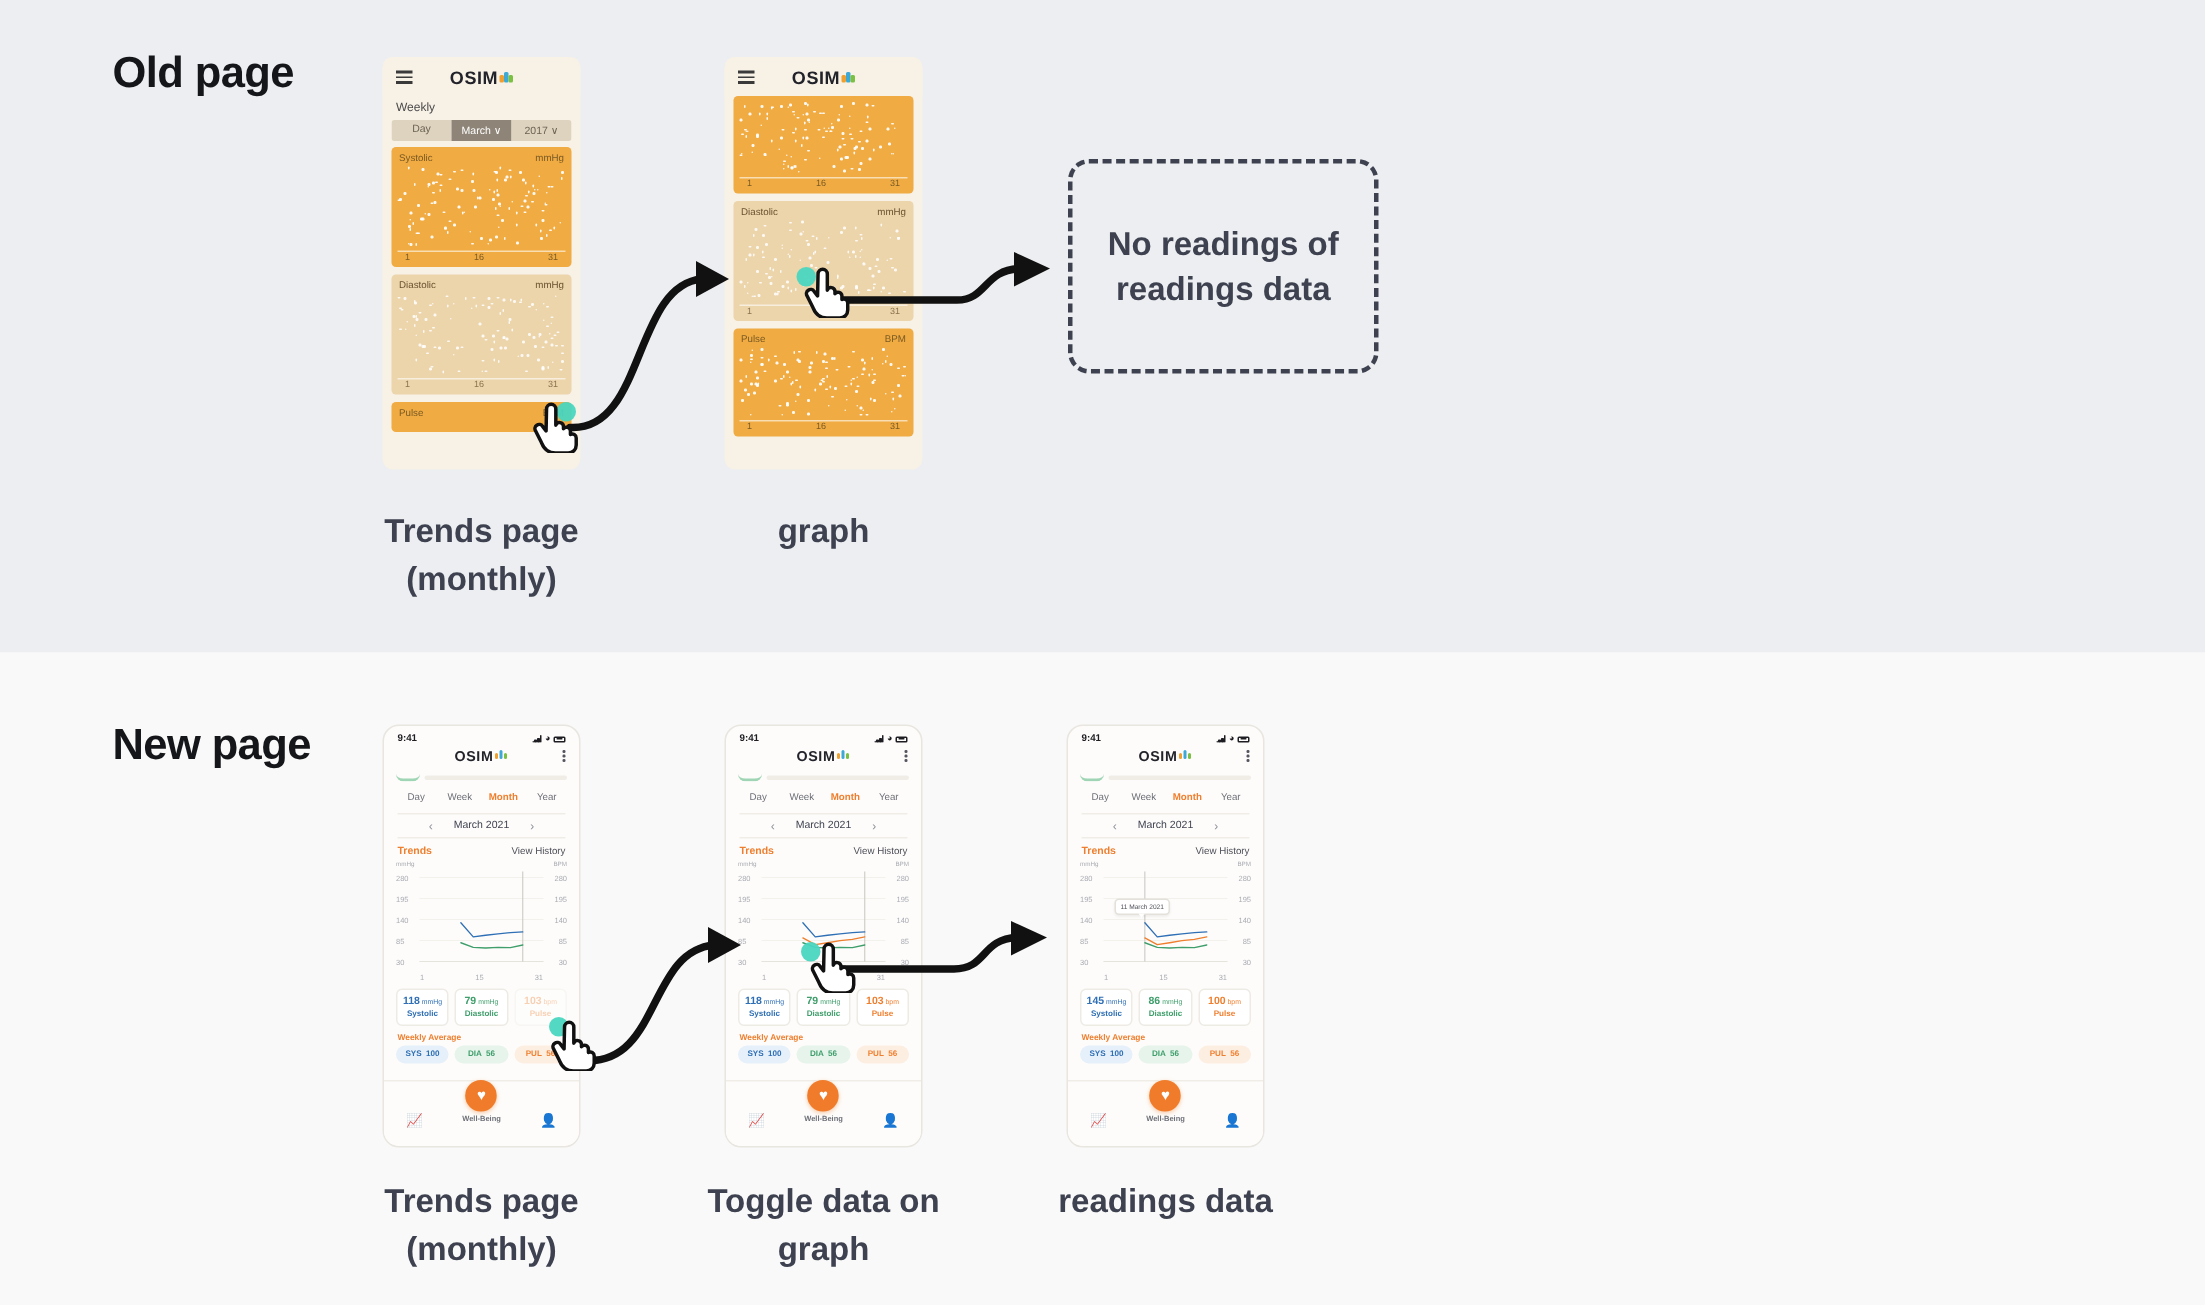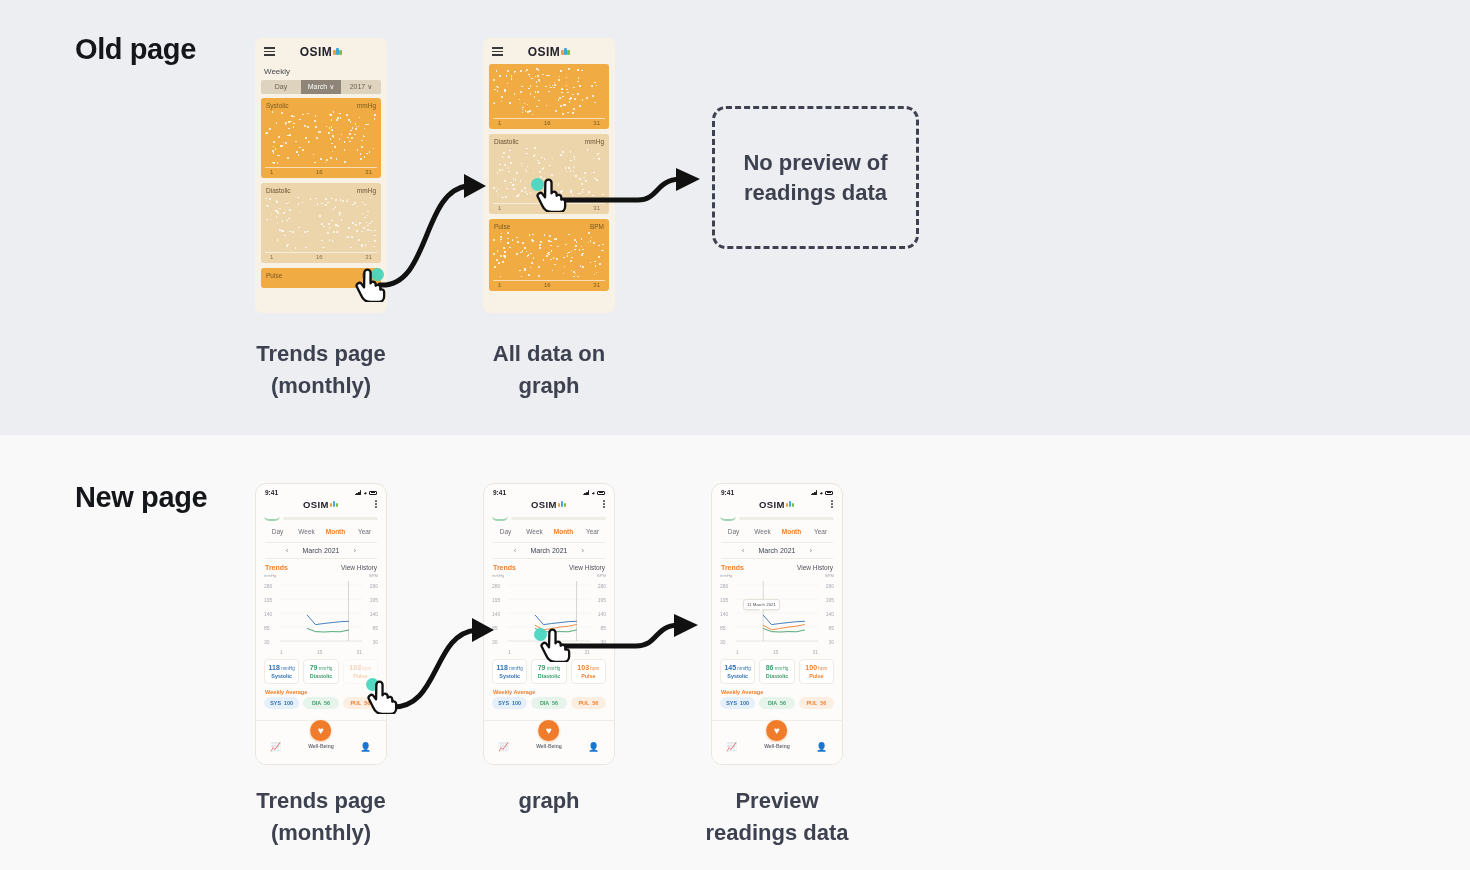--- a/index.html
+++ b/index.html
@@ -874,31 +874,30 @@
     <div class="old-axis">
       <span>1</span>
       <span>16</span>
       <span>31</span>
     </div>
   </div>
 </div>
 
 <div id="no-preview-box">
   <div>
-    <div>No preview of</div>
+    <div>No readings of</div>
     <div>readings data</div>
   </div>
 </div>
 
 <div class="caption" style="left:216px; top:338px;">
   <div>Trends page</div>
   <div>(monthly)</div>
 </div>
 <div class="caption" style="left:444px; top:338px;">
-  <div>All data on</div>
   <div>graph</div>
 </div>
 
 <svg class="arrow" style="left:360px; top:160px; width:130px; height:130px;">
   <path d="M20 125 C 70 128, 62 30, 108 26" stroke="#111" stroke-width="5" fill="none" stroke-linecap="round"></path>
   <polygon points="104,14 126,26 104,38" fill="#111"></polygon>
 </svg>
 <svg class="arrow" style="left:548px; top:172px; width:165px; height:45px;">
   <path d="M8 28 L 90 28 C 110 28, 108 8, 132 7" stroke="#111" stroke-width="5" fill="none" stroke-linecap="round"></path>
   <polygon points="128,-4 152,7 128,19" fill="#111"></polygon>
@@ -1197,24 +1196,24 @@
         <div class="wb-label">Well-Being</div>
       </div>
     </div>
   </div>
 
 <div class="caption" style="left:216px; top:785px;">
   <div>Trends page</div>
   <div>(monthly)</div>
 </div>
 <div class="caption" style="left:444px; top:785px;">
+  <div>Toggle data on</div>
   <div>graph</div>
 </div>
 <div class="caption" style="left:672px; top:785px;">
-  <div>Preview</div>
   <div>readings data</div>
 </div>
 
 <svg class="arrow" style="left:372px; top:612px; width:130px; height:110px;">
   <path d="M18 95 C 68 98, 60 22, 104 18" stroke="#111" stroke-width="5" fill="none" stroke-linecap="round"></path>
   <polygon points="100,6 122,18 100,30" fill="#111"></polygon>
 </svg>
 <svg class="arrow" style="left:548px; top:618px; width:165px; height:45px;">
   <path d="M8 28 L 88 28 C 110 28, 106 8, 130 7" stroke="#111" stroke-width="5" fill="none" stroke-linecap="round"></path>
   <polygon points="126,-4 150,7 126,19" fill="#111"></polygon>

